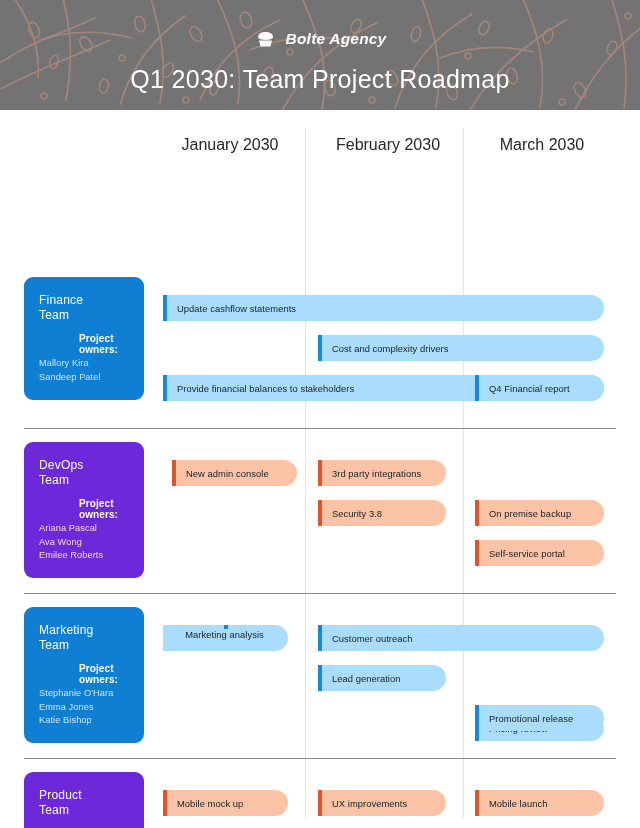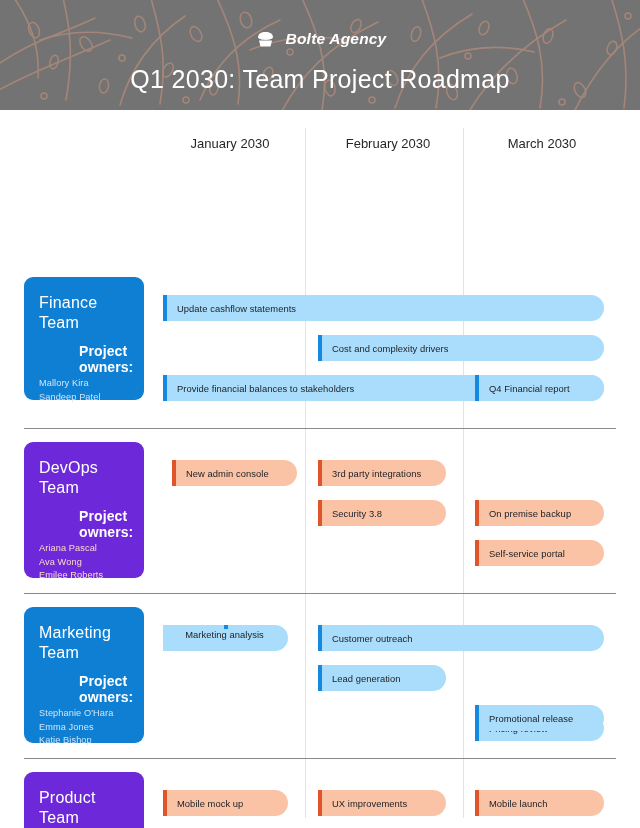--- a/index.html
+++ b/index.html
@@ -82,21 +82,21 @@
   .months {
     position: absolute;
     top: 26px;
     left: 0;
     width: 640px;
     height: 30px;
   }
   .month {
     position: absolute;
     top: 0;
-    font-size: 13px;
+    font-size: 16px;
     color: #25282b;
     font-weight: 400;
     text-align: center;
     white-space: nowrap;
   }
   .month.m1 { left: 160px; width: 140px; }
   .month.m2 { left: 318px; width: 140px; }
   .month.m3 { left: 476px; width: 132px; }
 
   
@@ -117,29 +117,29 @@
     left: 24px;
     width: 120px;
     border-radius: 9px;
     padding: 16px 13px 14px 15px;
     color: #ffffff;
   }
   .team-card.blue   { background: #0f7fd4; }
   .team-card.orange { background: #6d28d9; }
 
   .team-name {
-    font-size: 16px;
+    font-size: 12px;
     font-weight: 300;
     line-height: 1.22;
     letter-spacing: 0.2px;
     color: #ffffff;
     margin-bottom: 11px;
   }
   .owners-label {
-    font-size: 14px;
+    font-size: 10px;
     font-weight: bold;
     color: #ffffff;
     margin-bottom: 2px;
     letter-spacing: 0.1px;
     padding-left: 40px;
   }
   .owner {
     font-size: 9.2px;
     font-weight: 400;
     line-height: 1.47;

